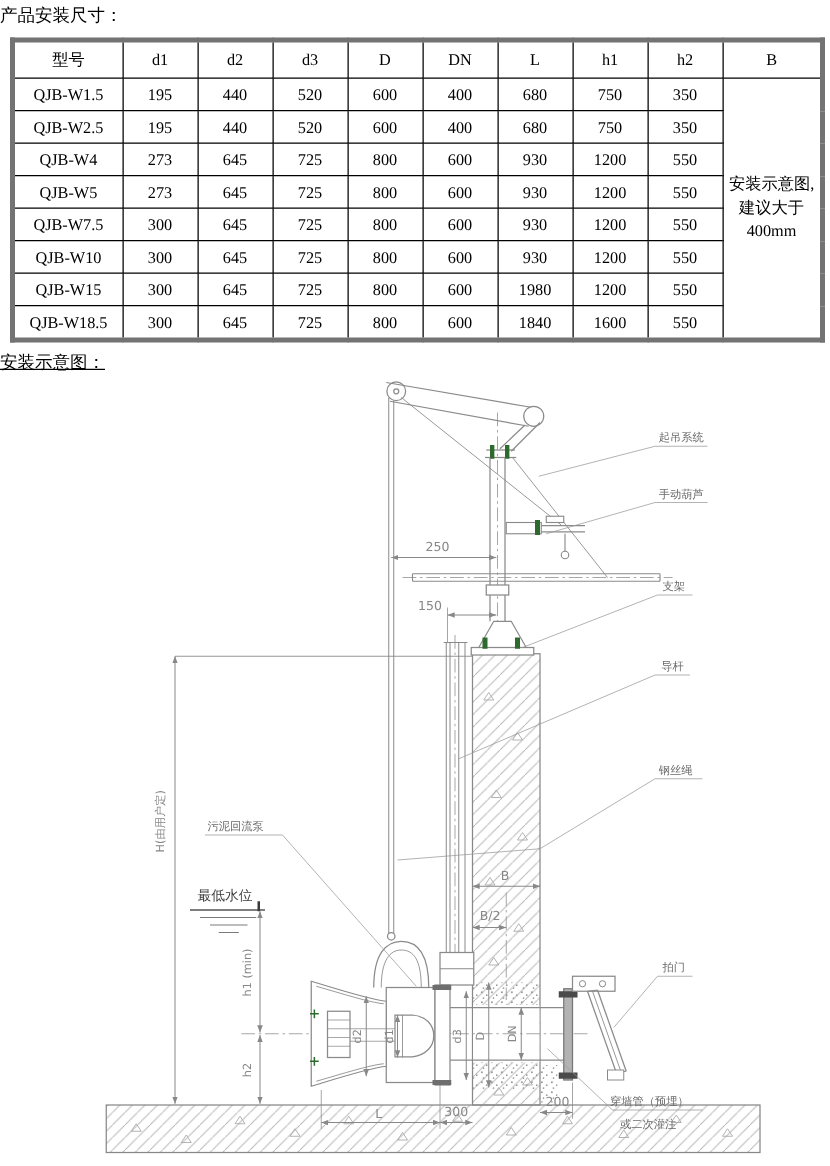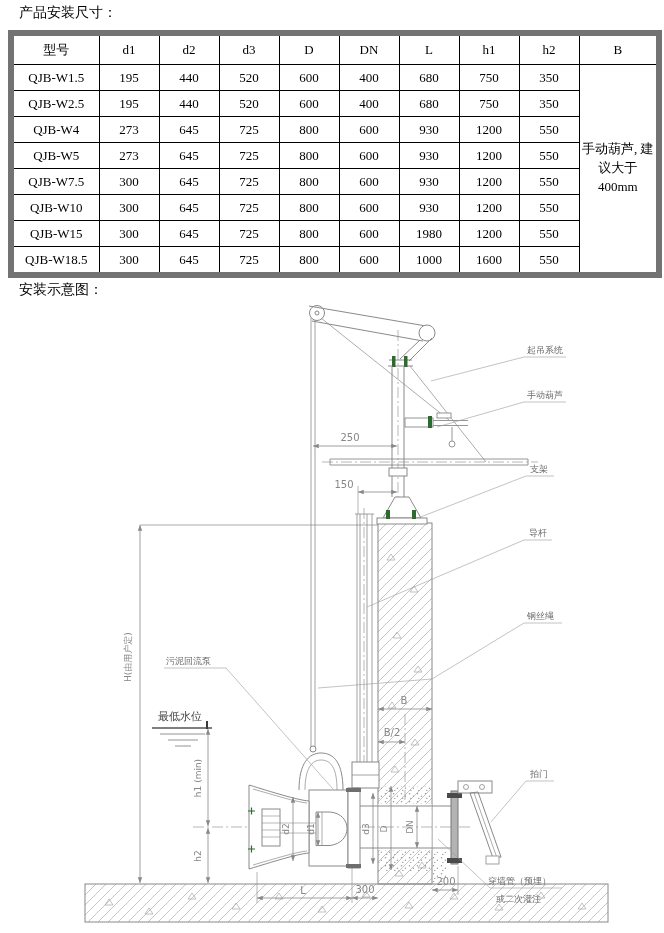--- a/index.html
+++ b/index.html
@@ -1,22 +1,22 @@
 <!DOCTYPE html>
 <html><head>
 <meta charset="utf-8">
 <style>
   html,body{margin:0;padding:0;background:#fff;}
   #page{position:relative;width:664px;height:933px;background:#fff;
         font-family:"Liberation Serif",serif;overflow:hidden;}
-  .title{position:absolute;left:19px;font-size:14px;color:#000;white-space:nowrap;}
+  .title{position:absolute;left:0;font-size:14px;color:#000;white-space:nowrap;}
   #t1{top:4px;}
-  #t2{top:281px;}
+  #t2{top:281px;text-decoration:underline;}
   table.spec{position:absolute;left:8px;top:30px;width:648px;border-collapse:collapse;
-        table-layout:fixed;border:6px solid #737373;}
+        table-layout:fixed;border:4px solid #737373;}
   table.spec th,table.spec td{border:1px solid #000;text-align:center;font-size:13px;
         padding:0;height:25px;overflow:hidden;color:#000;font-weight:normal;}
   table.spec th{height:28px;}
   td.bnote{font-size:13px;padding:0 4px;line-height:1.45;}
   svg text{font-family:"DejaVu Sans",sans-serif;}
   .dimtxt{font-size:10px;fill:#878787;}
   .dimtxt2{font-size:9px;fill:#878787;}
   .lbl{font-size:9px;fill:#6a6a6a;}
   .wlbl{font-size:11px;fill:#3c3c3c;}
   #diag{position:absolute;left:0;top:0;}
@@ -59,21 +59,21 @@
         <tr>
           <td>QJB-W1.5</td>
           <td>195</td>
           <td>440</td>
           <td>520</td>
           <td>600</td>
           <td>400</td>
           <td>680</td>
           <td>750</td>
           <td>350</td>
-          <td rowspan="8" class="bnote">手动葫芦, 建议大于400mm</td>
+          <td rowspan="8" class="bnote">安装示意图, 建议大于400mm</td>
         </tr>
         <tr>
           <td>QJB-W2.5</td>
           <td>195</td>
           <td>440</td>
           <td>520</td>
           <td>600</td>
           <td>400</td>
           <td>680</td>
           <td>750</td>
@@ -134,21 +134,21 @@
           <td>1200</td>
           <td>550</td>
         </tr>
         <tr>
           <td>QJB-W18.5</td>
           <td>300</td>
           <td>645</td>
           <td>725</td>
           <td>800</td>
           <td>600</td>
-          <td>1000</td>
+          <td>1840</td>
           <td>1600</td>
           <td>550</td>
         </tr>
       </tbody>
   </table>
 
   <div class="title" id="t2">安装示意图：</div>
 
   <svg id="diag" width="664" height="933" viewBox="0 0 664 933">
     <defs>

